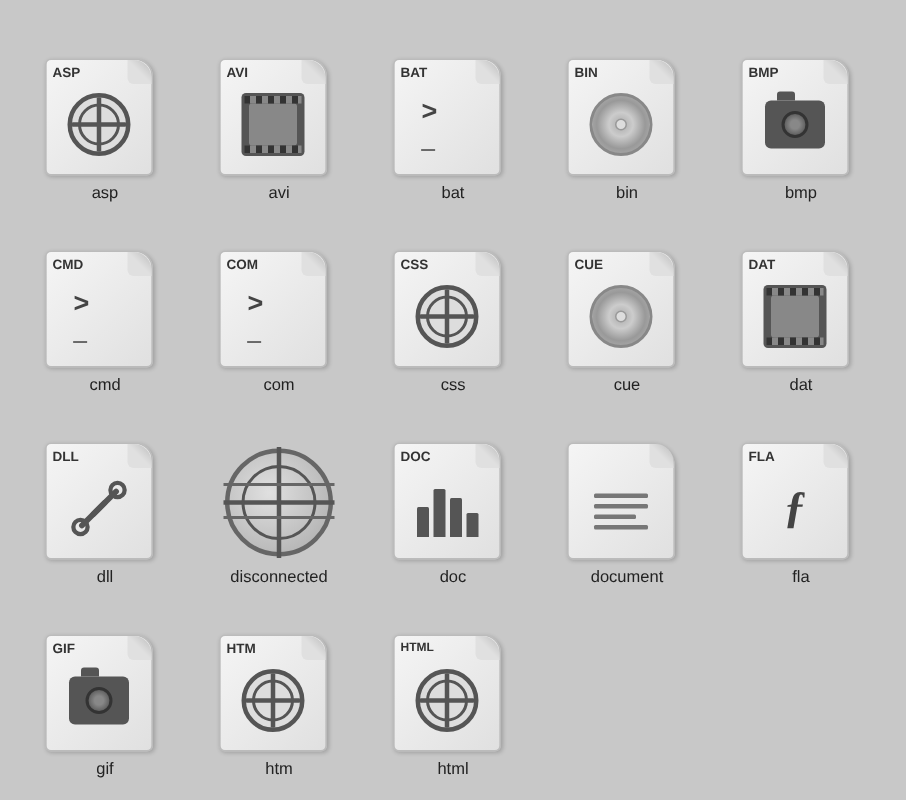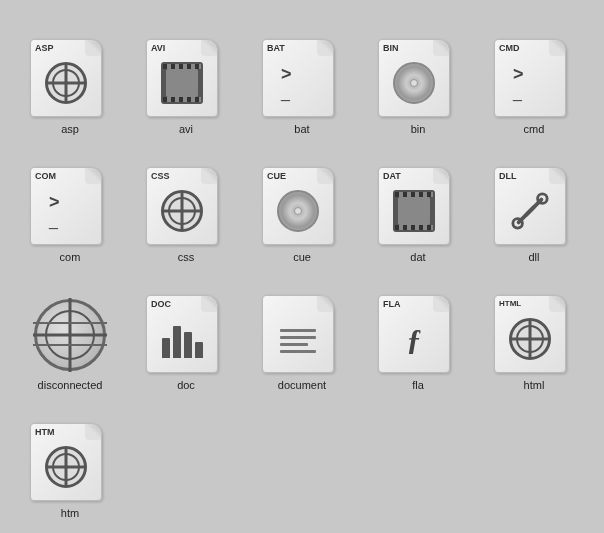--- a/index.html
+++ b/index.html
@@ -310,20 +310,33 @@
         <div class="paper-icon-area">
           <div class="disc">
             <div class="disc-hole"></div>
           </div>
         </div>
       </div>
     </div>
     <span class="file-label">bin</span>
   </div>
 
+  <div class="file-item">
+    <div class="file-icon">
+      <div class="paper">
+        <span class="paper-label">BMP</span>
+        <div class="paper-icon-area">
+          <div class="camera">
+            <div class="camera-lens"></div>
+          </div>
+        </div>
+      </div>
+    </div>
+    <span class="file-label">bmp</span>
+  </div>
 
 
   <div class="file-item">
     <div class="file-icon">
       <div class="paper">
         <span class="paper-label">CMD</span>
         <div class="paper-icon-area">
           <div class="terminal">
             <span class="terminal-arrow">&gt;</span>
             <span class="terminal-underscore">_</span>
@@ -466,47 +479,60 @@
       <div class="paper">
         <span class="paper-label">FLA</span>
         <div class="paper-icon-area">
           <span class="flash-f">ƒ</span>
         </div>
       </div>
     </div>
     <span class="file-label">fla</span>
   </div>
 
-
-
-  <div class="file-item">
-    <div class="file-icon">
-      <div class="paper">
-        <span class="paper-label" style="font-size:8px;">HTML</span>
+  <div class="file-item">
+    <div class="file-icon">
+      <div class="paper">
+        <span class="paper-label">GIF</span>
+        <div class="paper-icon-area">
+          <div class="camera">
+            <div class="camera-lens"></div>
+          </div>
+        </div>
+      </div>
+    </div>
+    <span class="file-label">gif</span>
+  </div>
+
+
+  <div class="file-item">
+    <div class="file-icon">
+      <div class="paper">
+        <span class="paper-label">HTM</span>
         <div class="paper-icon-area">
           <div class="globe">
             <div style="position:absolute;top:50%;left:-2px;right:-2px;height:2px;background:#555;transform:translateY(-50%)"></div>
             <div style="position:absolute;left:50%;top:-2px;bottom:-2px;width:2px;background:#555;transform:translateX(-50%)"></div>
             <div style="position:absolute;top:4px;left:4px;right:4px;bottom:4px;border:2px solid #555;border-radius:50%;"></div>
           </div>
         </div>
       </div>
     </div>
-    <span class="file-label">html</span>
-  </div>
-
-  <div class="file-item">
-    <div class="file-icon">
-      <div class="paper">
-        <span class="paper-label">HTM</span>
+    <span class="file-label">htm</span>
+  </div>
+
+  <div class="file-item">
+    <div class="file-icon">
+      <div class="paper">
+        <span class="paper-label" style="font-size:8px;">HTML</span>
         <div class="paper-icon-area">
           <div class="globe">
             <div style="position:absolute;top:50%;left:-2px;right:-2px;height:2px;background:#555;transform:translateY(-50%)"></div>
             <div style="position:absolute;left:50%;top:-2px;bottom:-2px;width:2px;background:#555;transform:translateX(-50%)"></div>
             <div style="position:absolute;top:4px;left:4px;right:4px;bottom:4px;border:2px solid #555;border-radius:50%;"></div>
           </div>
         </div>
       </div>
     </div>
-    <span class="file-label">htm</span>
+    <span class="file-label">html</span>
   </div>
 
 </div>
 
 </body></html>

